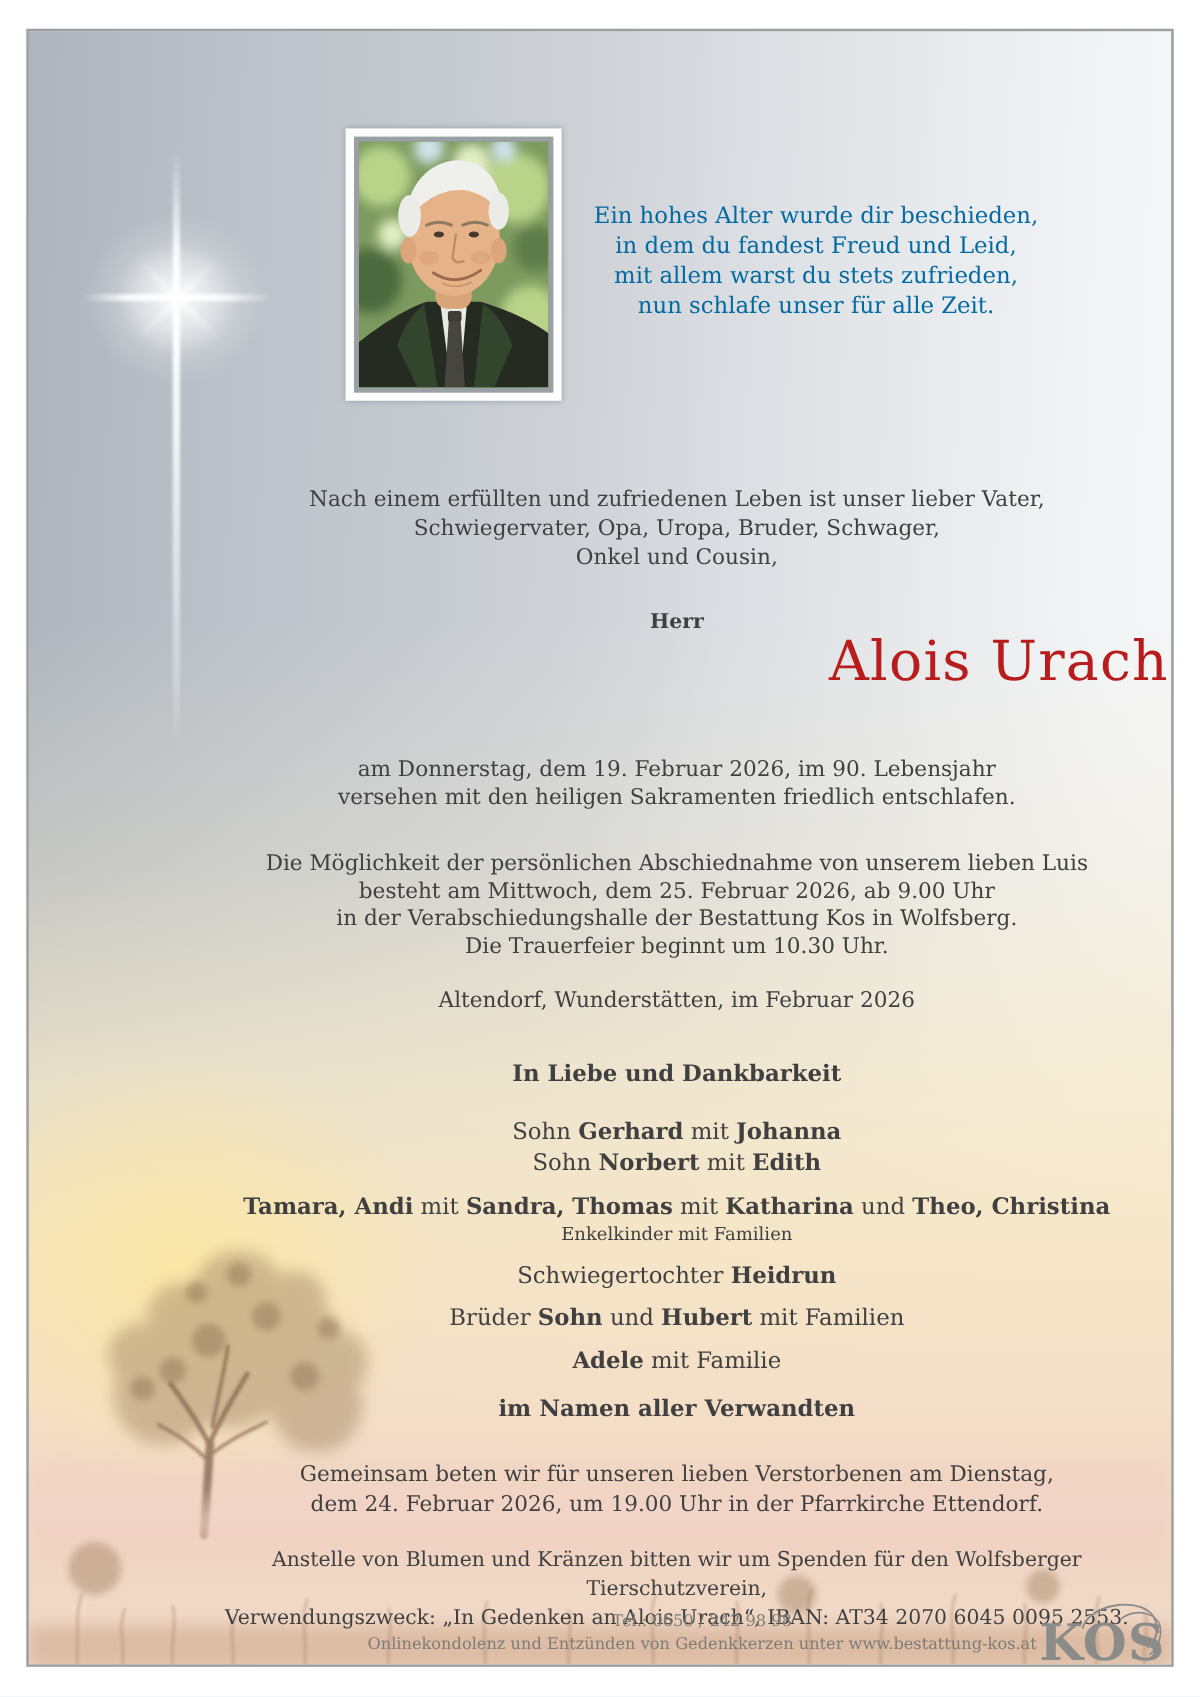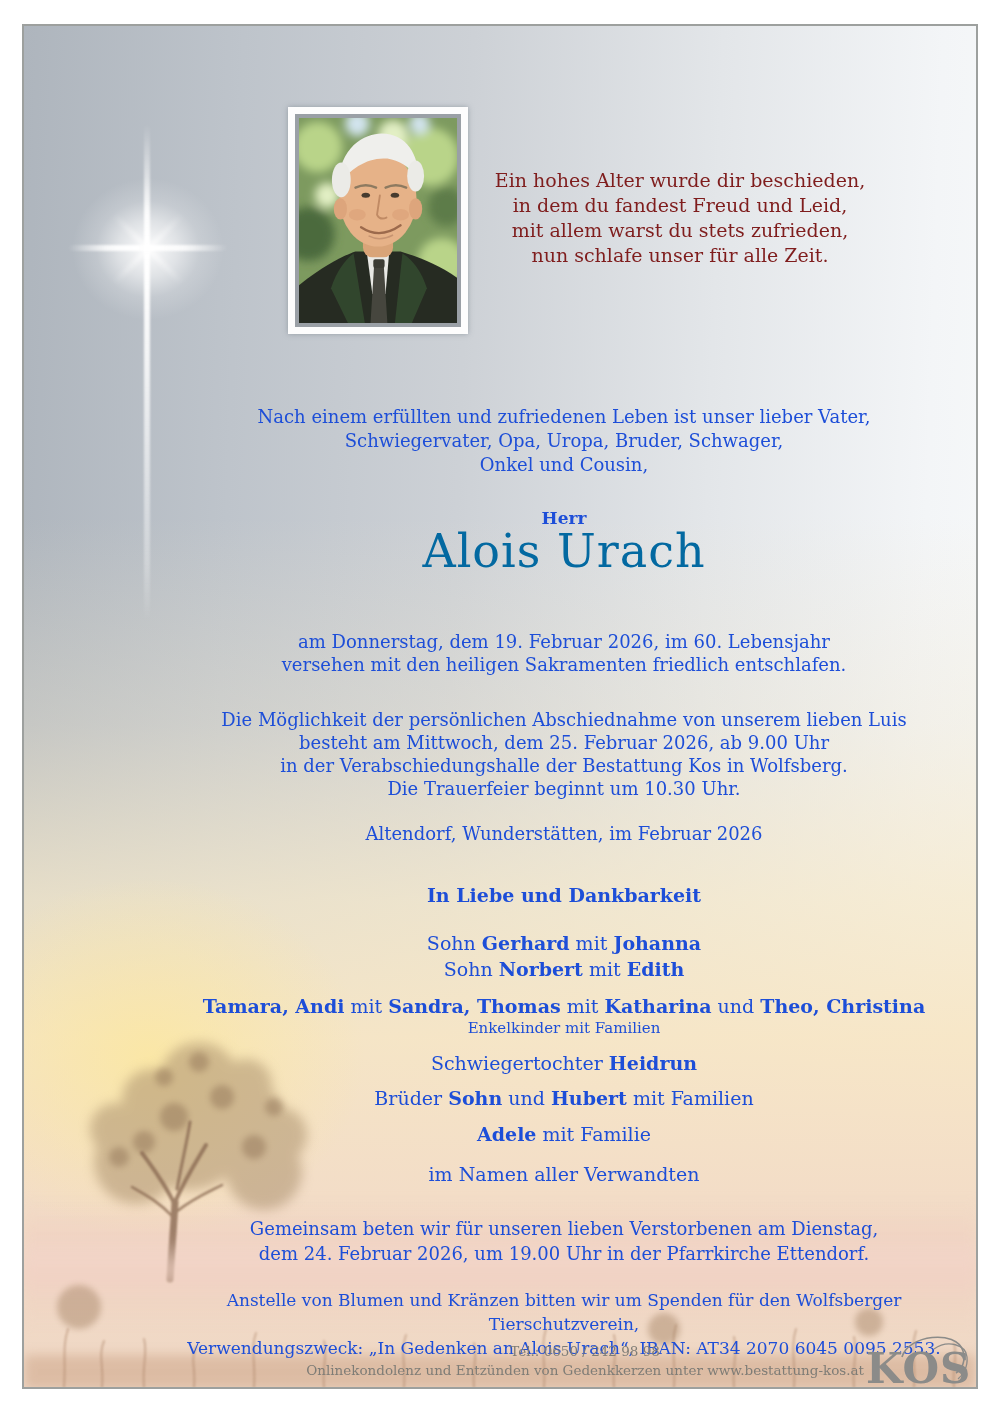--- a/index.html
+++ b/index.html
@@ -45,37 +45,37 @@
   .ray-45{transform:rotate(45deg);}
   .ray-135{transform:rotate(135deg);}
 
   
   .photo{position:absolute;left:264px;top:81px;width:180px;height:227px;background:#fdfdfd;
     padding:7px;box-sizing:border-box;box-shadow:0 0 5px rgba(110,120,132,.55);}
   .photo-inner{width:100%;height:100%;border:4px solid #9aa0a6;box-sizing:border-box;overflow:hidden;background:#7d9a5f;}
   .photo-inner svg{display:block;width:100%;height:100%;}
 
   
-  .blk{position:absolute;left:130px;width:820px;text-align:center;color:#1d4ed8;}
+  .blk{position:absolute;left:130px;width:820px;text-align:center;color:#404040;}
   .poem{position:absolute;left:350px;top:142px;width:612px;text-align:center;
-    font-size:19px;line-height:25px;color:#7f1d1d;}
+    font-size:19px;line-height:25px;color:#0369a1;}
   .intro{top:379px;font-size:18px;line-height:24px;}
   .herr{top:482px;font-size:17px;font-weight:bold;}
-  .name{top:498px;font-size:46px;letter-spacing:1px;color:#0369a1;}
+  .name{top:498px;font-size:46px;letter-spacing:1px;color:#b91c1c;text-align:right;}
   .death{top:604px;font-size:18px;line-height:23px;}
   .farewell{top:682px;font-size:18px;line-height:23px;}
   .dateline{top:797px;font-size:18px;}
   .closing{top:858px;font-size:19px;font-weight:700;}
   .sons{top:904px;font-size:19px;line-height:26px;}
   .grandkids{top:969px;font-size:19px;line-height:23px;}
   .fam-note{font-size:15px;line-height:21px;}
   .dil{top:1026px;font-size:19px;}
   .brothers{top:1061px;font-size:19px;}
   .sister{top:1097px;font-size:19px;}
-  .relatives{top:1137px;font-size:19px;font-weight:400;text-align:center;}
+  .relatives{top:1137px;font-size:19px;font-weight:700;text-align:center;}
   .prayer{top:1190px;font-size:18px;line-height:25px;}
   .donation{top:1262px;font-size:17px;line-height:24px;}
   .fam-line b{font-weight:700;}
   .footer-text{position:absolute;right:112px;top:1316px;text-align:center;
     font-size:13.5px;line-height:19px;color:#7e7c76;}
   .logo{position:absolute;right:4px;top:1305px;width:108px;height:62px;}
 
 </style>
 </head>
 <body>
@@ -232,21 +232,21 @@
       </div>
 
     <div class="blk intro">
         <div>Nach einem erfüllten und zufriedenen Leben ist unser lieber Vater,</div>
         <div>Schwiegervater, Opa, Uropa, Bruder, Schwager,</div>
         <div>Onkel und Cousin,</div>
       </div>
     <div class="blk herr">Herr</div>
     <div class="blk name">Alois Urach</div>
     <div class="blk death">
-        <div>am Donnerstag, dem 19. Februar 2026, im 60. Lebensjahr</div>
+        <div>am Donnerstag, dem 19. Februar 2026, im 90. Lebensjahr</div>
         <div>versehen mit den heiligen Sakramenten friedlich entschlafen.</div>
       </div>
     <div class="blk farewell">
         <div>Die Möglichkeit der persönlichen Abschiednahme von unserem lieben Luis</div>
         <div>besteht am Mittwoch, dem 25. Februar 2026, ab 9.00 Uhr</div>
         <div>in der Verabschiedungshalle der Bestattung Kos in Wolfsberg.</div>
         <div>Die Trauerfeier beginnt um 10.30 Uhr.</div>
       </div>
     <div class="blk dateline">Altendorf, Wunderstätten, im Februar 2026</div>
     <div class="blk closing">In Liebe und Dankbarkeit</div>

